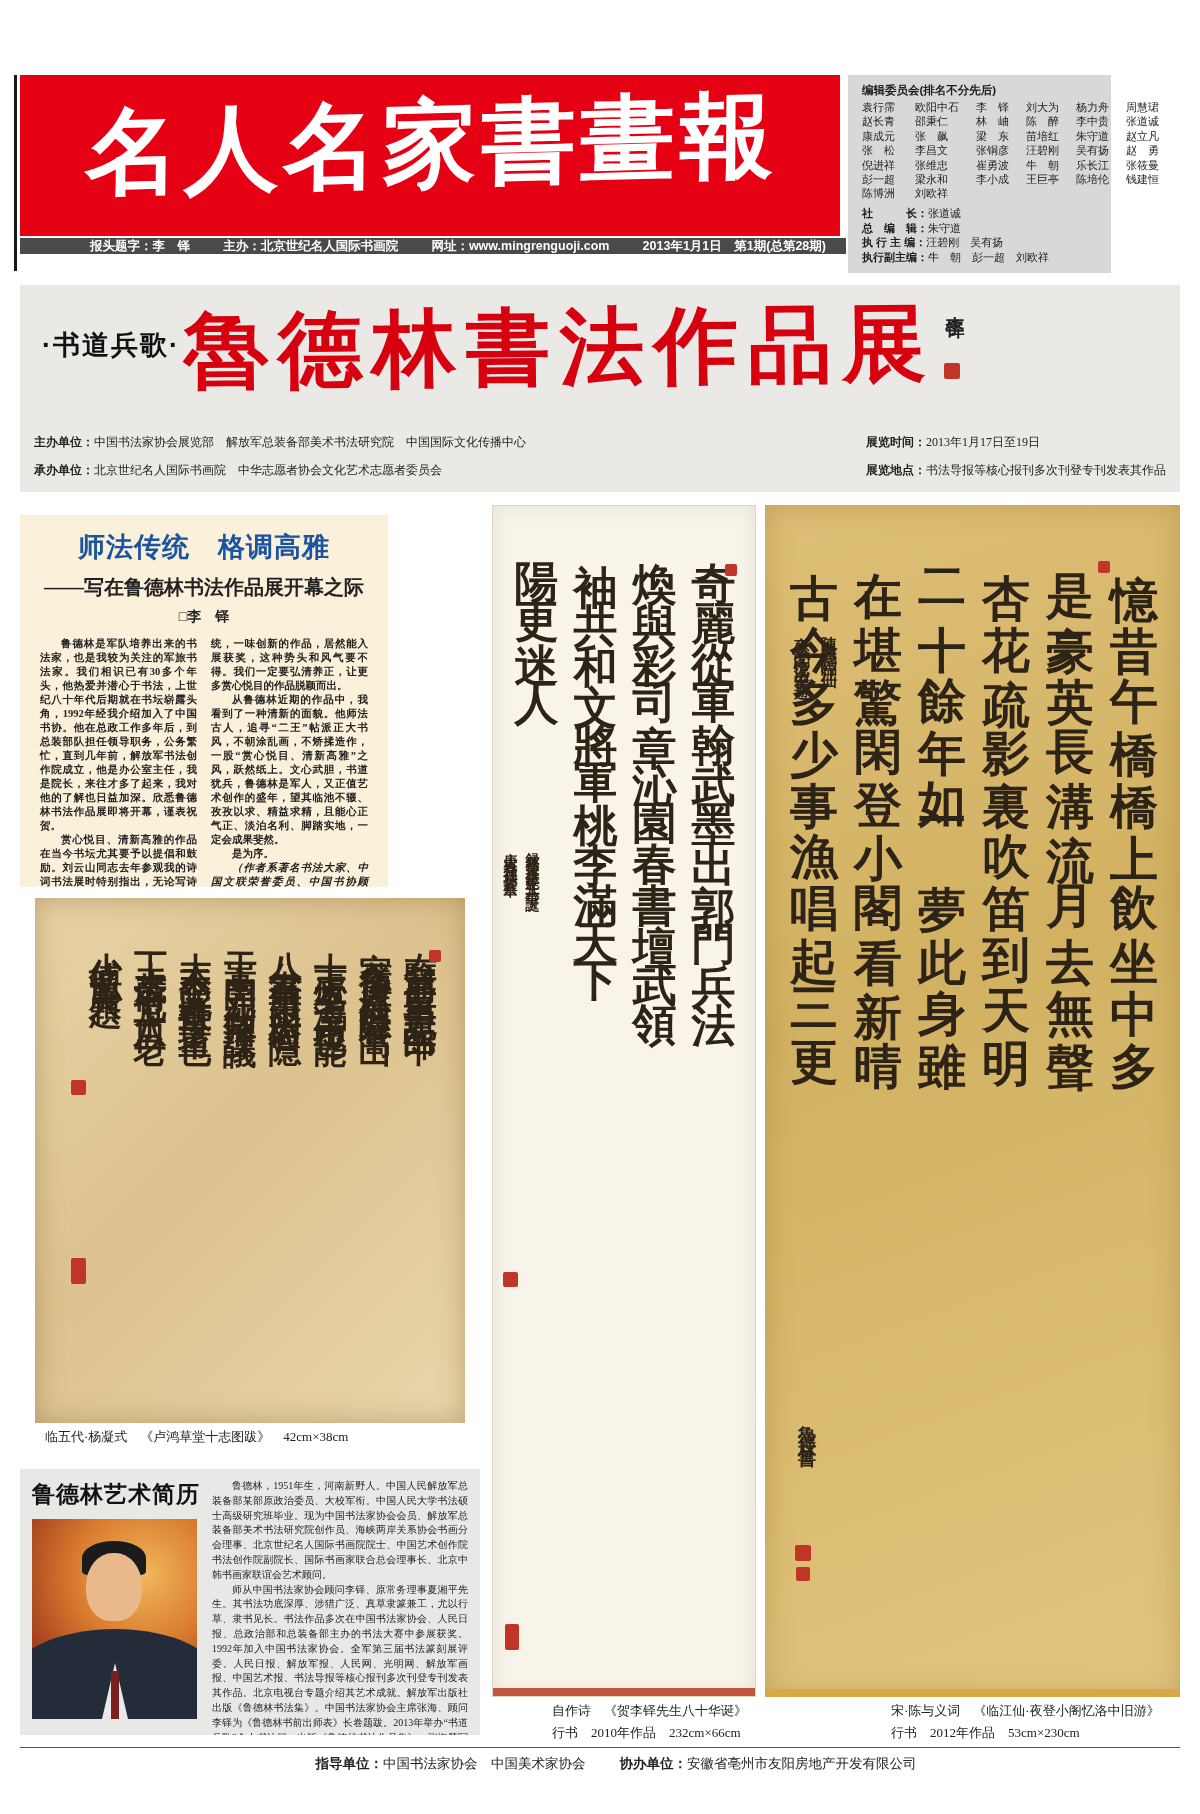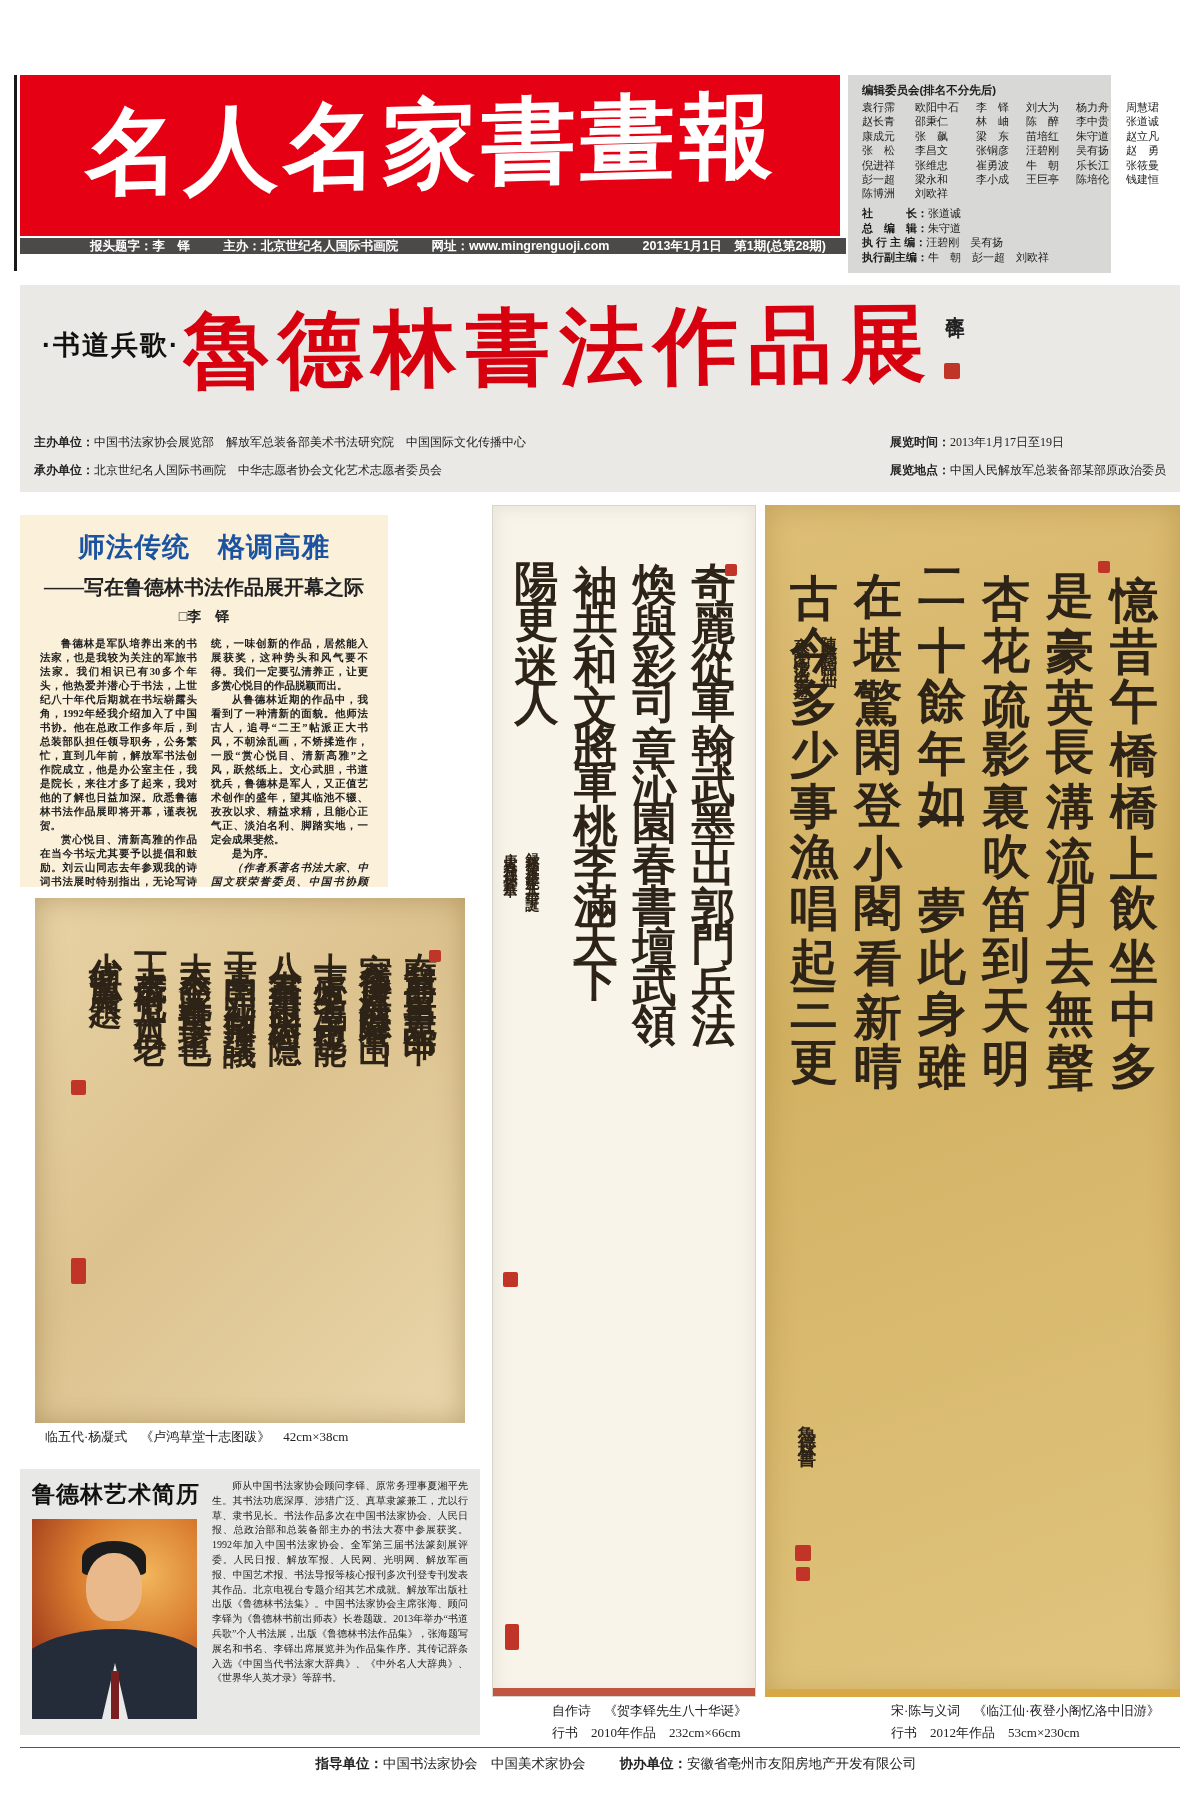--- a/index.html
+++ b/index.html
@@ -183,21 +183,21 @@
     <div class="banner-title">魯德林書法作品展</div>
     <div class="banner-sign">李铎</div>
     <div class="banner-seal seal"></div>
     <div class="banner-info">
       <div>
         <div><b>主办单位：</b><span>中国书法家协会展览部　解放军总装备部美术书法研究院　中国国际文化传播中心</span></div>
         <div><b>承办单位：</b><span>北京世纪名人国际书画院　中华志愿者协会文化艺术志愿者委员会</span></div>
       </div>
       <div>
         <div><b>展览时间：</b><span>2013年1月17日至19日</span></div>
-        <div><b>展览地点：</b><span>中国人民解放军总装备部某部原政治委员</span></div>
+        <div><b>展览地点：</b><span>书法导报等核心报刊多次刊登专刊发表其作品</span></div>
       </div>
     </div>
   </div>
 
   <div class="article">
     <div class="article-title">师法传统　格调高雅</div>
     <div class="article-sub">——写在鲁德林书法作品展开幕之际</div>
     <div class="article-author">□李　铎</div>
     <div class="article-body">
       <div class="article-col">
@@ -280,20 +280,21 @@
       <div class="bio-head">鲁德林艺术简历</div>
       <div class="bio-photo">
         <div class="ph-hair"></div>
         <div class="ph-face"></div>
         <div class="ph-body"></div>
         <div class="ph-shirt"></div>
         <div class="ph-tie"></div>
       </div>
     </div>
     <div class="bio-text">
+      <p>鲁德林，1951年生，河南新野人。中国人民解放军总装备部某部原政治委员、大校军衔。中国人民大学书法硕士高级研究班毕业。现为中国书法家协会会员、解放军总装备部美术书法研究院创作员、海峡两岸关系协会书画分会理事、北京世纪名人国际书画院院士、中国艺术创作院书法创作院副院长、国际书画家联合总会理事长、北京中韩书画家联谊会艺术顾问。</p>
       <p>师从中国书法家协会顾问李铎、原常务理事夏湘平先生。其书法功底深厚、涉猎广泛、真草隶篆兼工，尤以行草、隶书见长。书法作品多次在中国书法家协会、人民日报、总政治部和总装备部主办的书法大赛中参展获奖。1992年加入中国书法家协会。全军第三届书法篆刻展评委。人民日报、解放军报、人民网、光明网、解放军画报、中国艺术报、书法导报等核心报刊多次刊登专刊发表其作品。北京电视台专题介绍其艺术成就。解放军出版社出版《鲁德林书法集》。中国书法家协会主席张海、顾问李铎为《鲁德林书前出师表》长卷题跋。2013年举办“书道兵歌”个人书法展，出版《鲁德林书法作品集》，张海题写展名和书名、李铎出席展览并为作品集作序。其传记辞条入选《中国当代书法家大辞典》、《中外名人大辞典》、《世界华人英才录》等辞书。</p>
     </div>
   </div>
 
   <div class="footer-line"></div>
   <div class="footer-text">
     <b>指导单位：</b><span>中国书法家协会　中国美术家协会</span><span class="gap"></span><b>协办单位：</b><span>安徽省亳州市友阳房地产开发有限公司</span>
   </div>
 
 </div>

